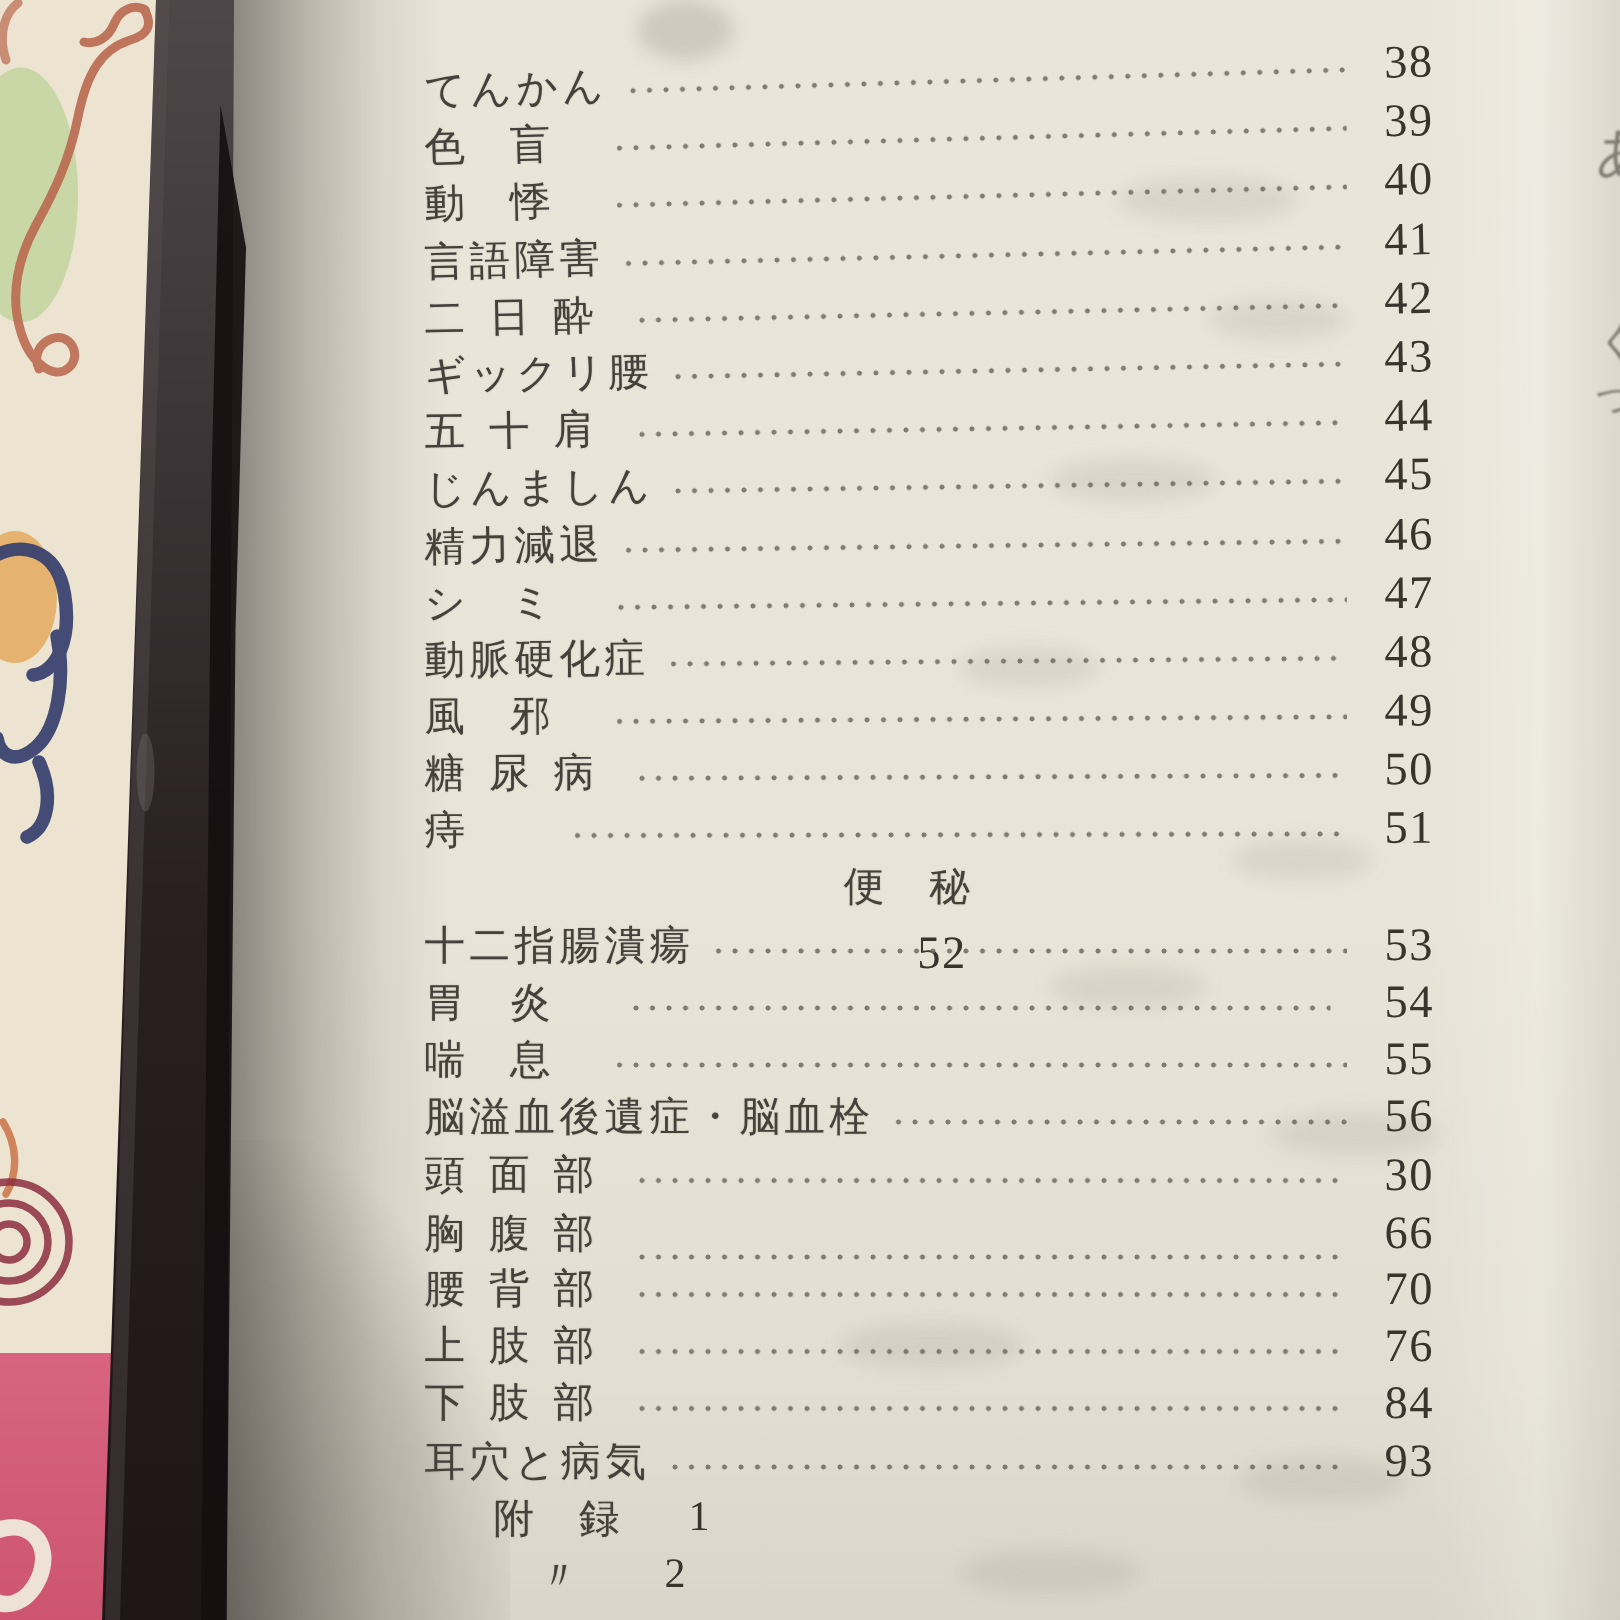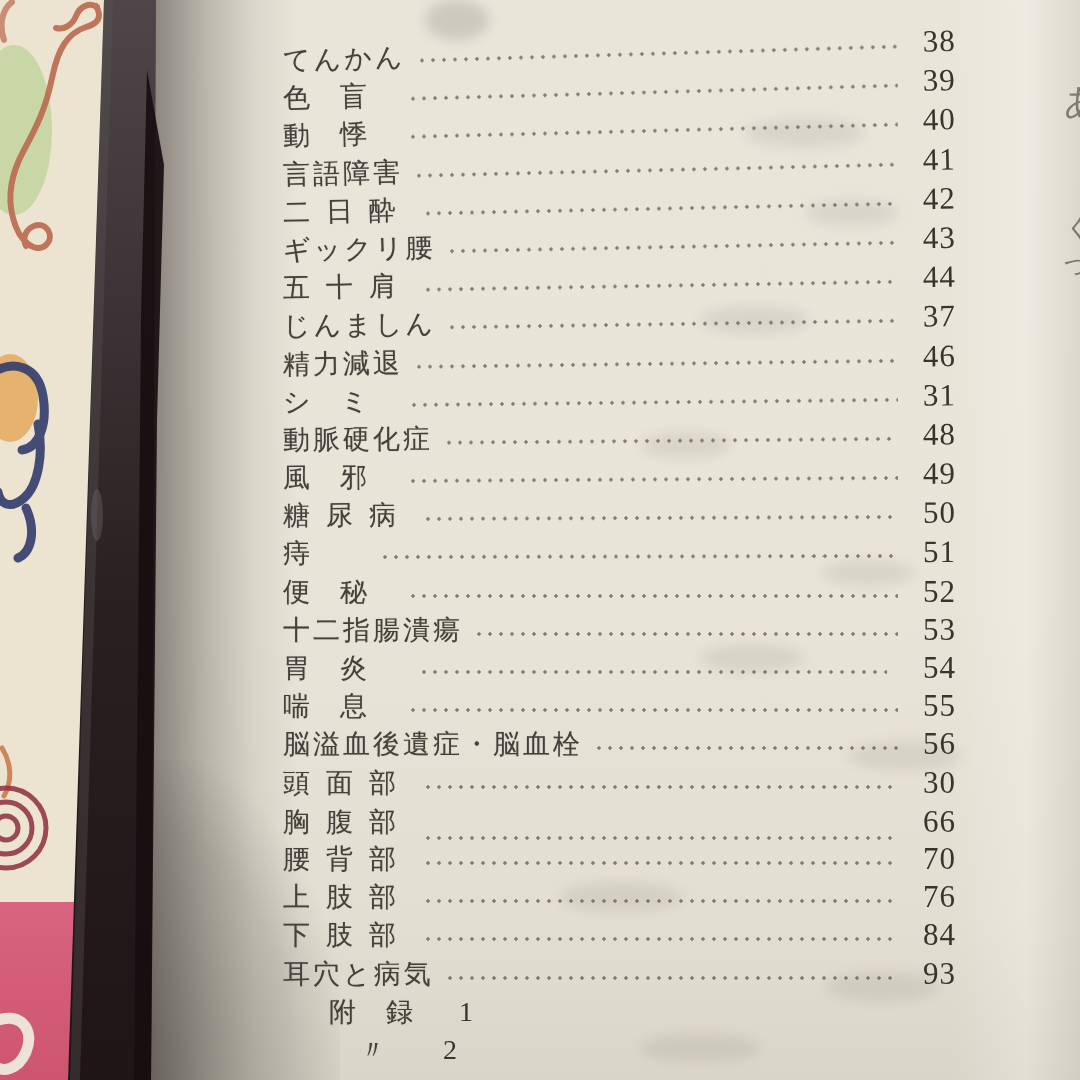--- a/index.html
+++ b/index.html
@@ -111,31 +111,31 @@
     <span class="pagenum">43</span>
   </div>
       <div class="row" style="transform: rotate(-0.96deg);">
     <span class="label gap3">五十肩</span>
     <span class="leader"></span>
     <span class="pagenum">44</span>
   </div>
       <div class="row" style="transform: rotate(-0.84deg);">
     <span class="label">じんましん</span>
     <span class="leader"></span>
-    <span class="pagenum">37</span>
+    <span class="pagenum">45</span>
   </div>
       <div class="row" style="transform: rotate(-0.72deg);">
     <span class="label">精力減退</span>
     <span class="leader"></span>
     <span class="pagenum">46</span>
   </div>
       <div class="row" style="transform: rotate(-0.6deg);">
     <span class="label gap2">シミ</span>
     <span class="leader"></span>
-    <span class="pagenum">31</span>
+    <span class="pagenum">47</span>
   </div>
       <div class="row" style="transform: rotate(-0.48deg);">
     <span class="label">動脈硬化症</span>
     <span class="leader"></span>
     <span class="pagenum">48</span>
   </div>
       <div class="row" style="transform: rotate(-0.36deg);">
     <span class="label gap2">風邪</span>
     <span class="leader"></span>
     <span class="pagenum">49</span>
@@ -143,21 +143,21 @@
       <div class="row" style="transform: rotate(-0.24deg);">
     <span class="label gap3">糖尿病</span>
     <span class="leader"></span>
     <span class="pagenum">50</span>
   </div>
       <div class="row" style="transform: rotate(-0.12deg);">
     <span class="label">痔</span>
     <span class="leader"></span>
     <span class="pagenum">51</span>
   </div>
-      <div class="row" style="transform: rotate(0deg);">
+      <div class="row" style="transform: rotate(0deg); flex-direction: column;">
     <span class="label gap2">便秘</span>
     <span class="leader"></span>
     <span class="pagenum">52</span>
   </div>
       <div class="row" style="transform: rotate(0deg);">
     <span class="label">十二指腸潰瘍</span>
     <span class="leader"></span>
     <span class="pagenum">53</span>
   </div>
       <div class="row" style="transform: rotate(0deg); gap: 11px;">

